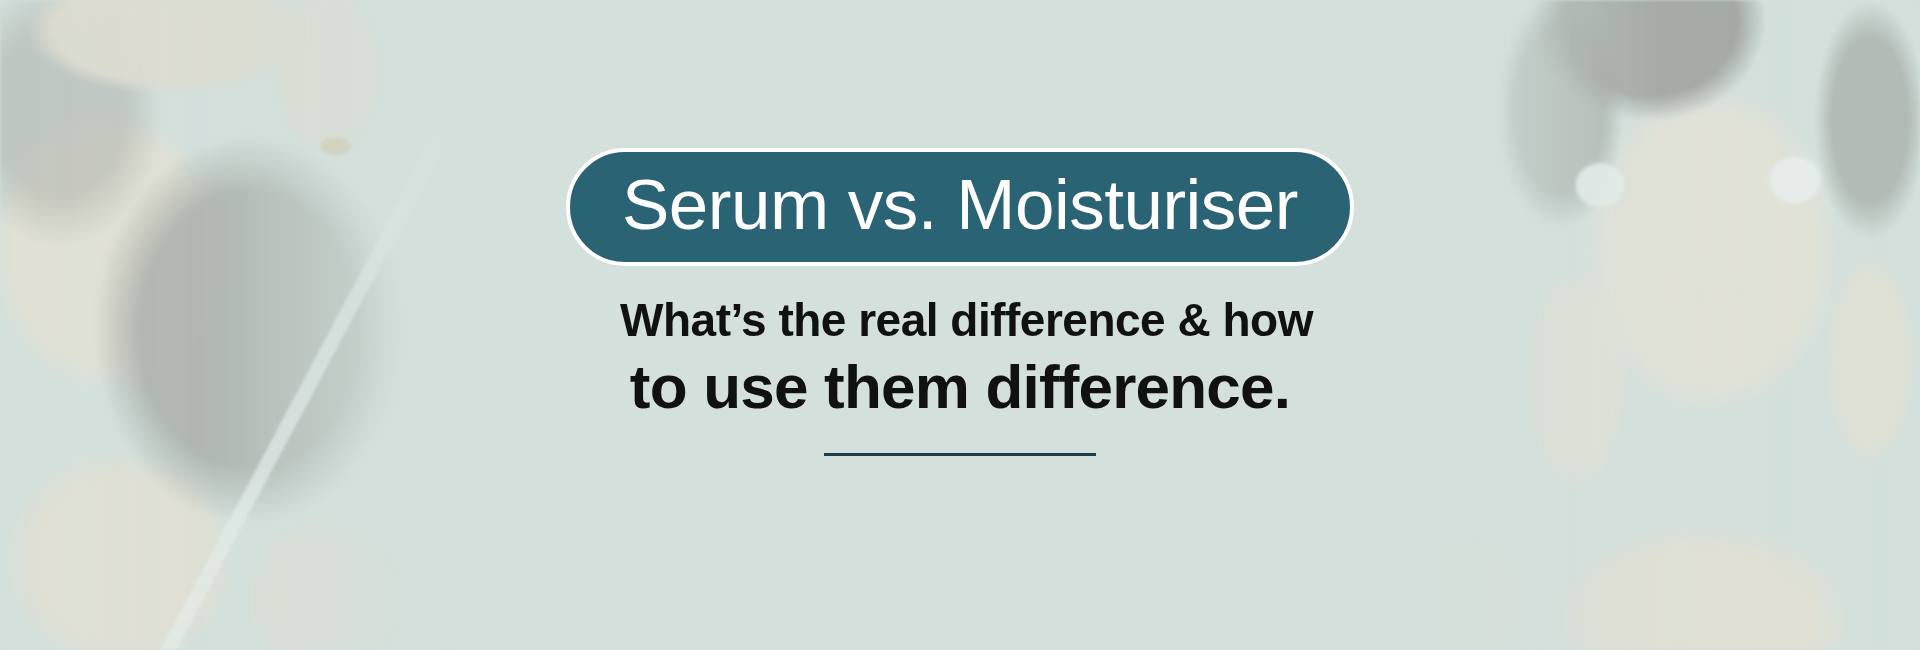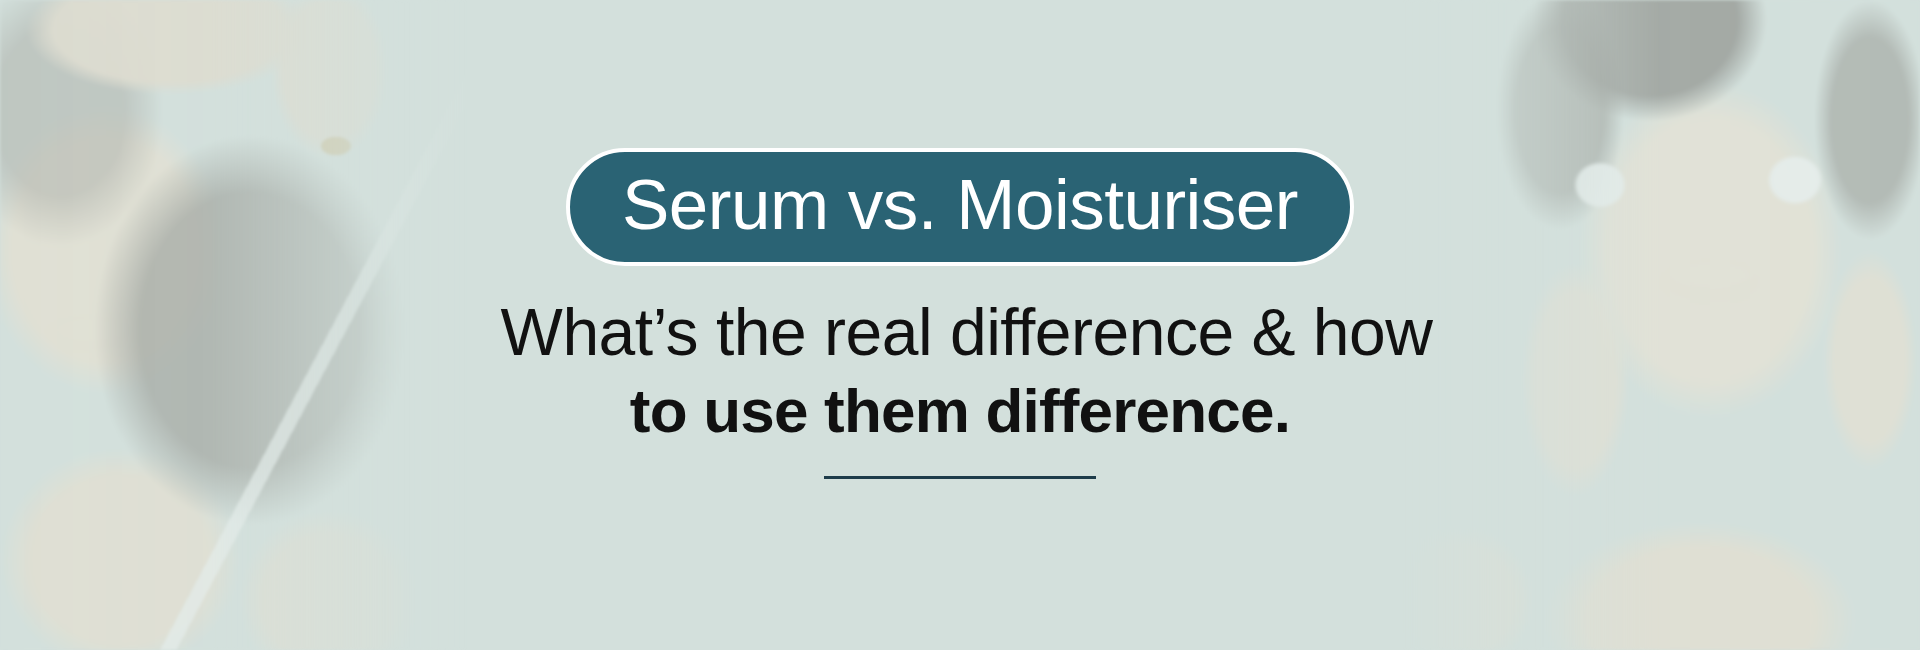--- a/index.html
+++ b/index.html
@@ -119,22 +119,22 @@
 
   .subtitle {
     margin-top: 28px;
     text-align: center;
     color: #111111;
     line-height: 1.16;
     max-width: 1200px;
   }
   .subtitle-line1 {
     display: block;
-    font-size: 66px;
-    font-weight: 400;
+    font-size: 46px;
+    font-weight: 700;
     letter-spacing: -0.5px;
     margin-left: 13px;
   }
   .subtitle-line2 {
     display: block;
     font-size: 62px;
     font-weight: 700;
     letter-spacing: -0.8px;
     margin-top: 4px;
   }

